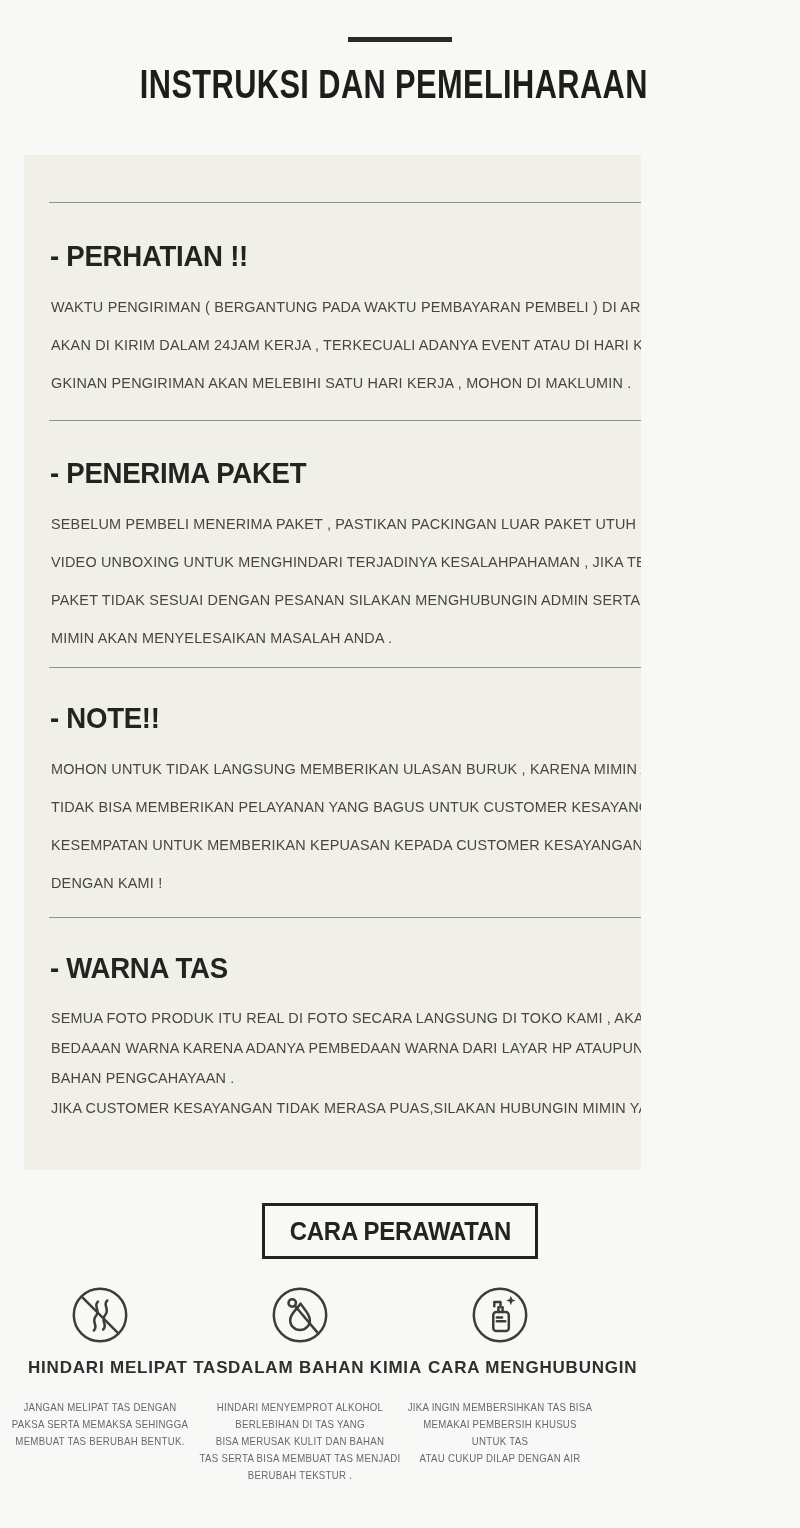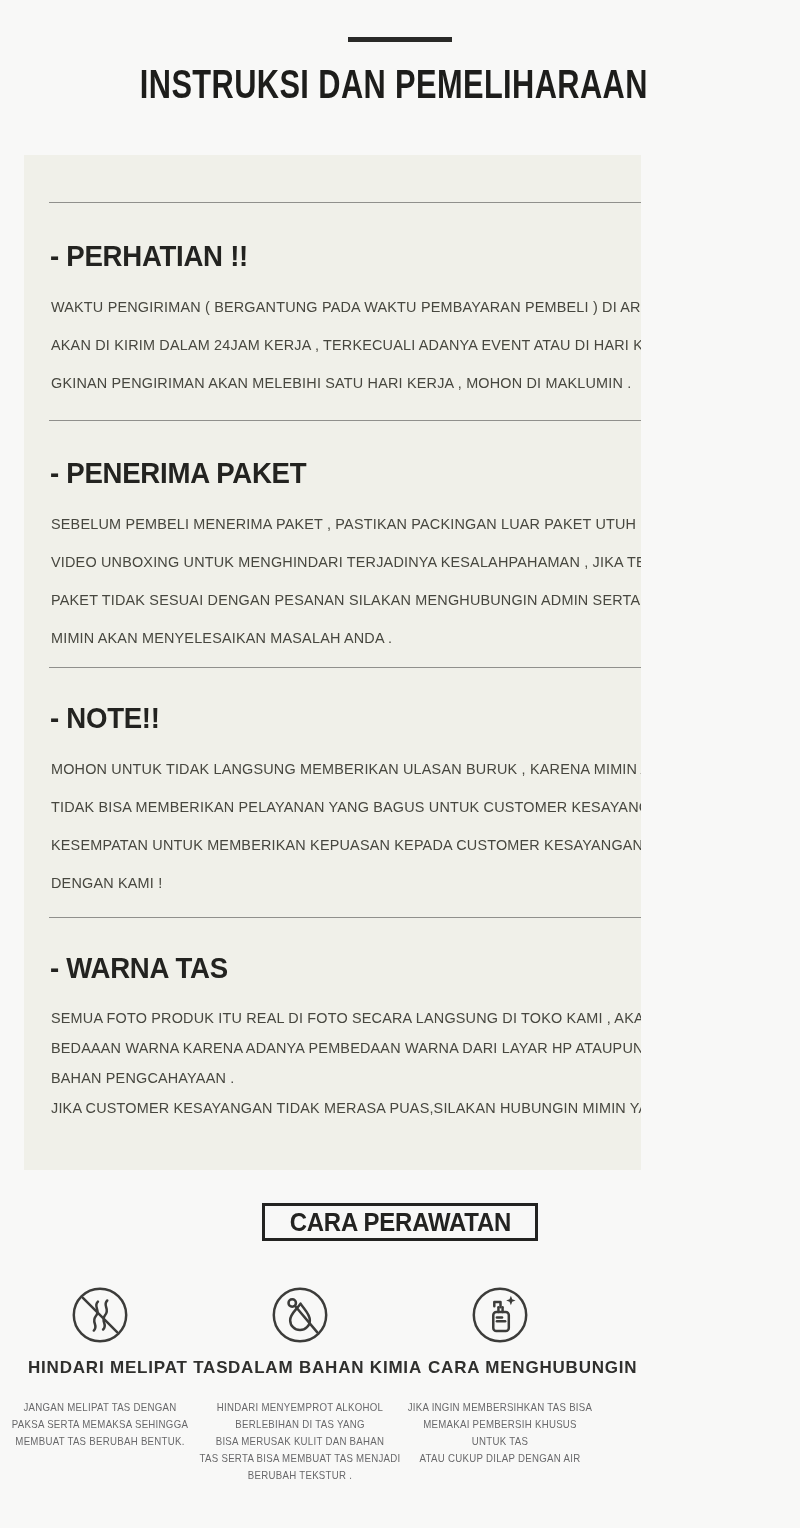--- a/index.html
+++ b/index.html
@@ -36,21 +36,21 @@
   }
   .sec-body{
     position:absolute;left:27px;width:840px;
     font-size:15.5px;color:#47473f;line-height:38px;
     white-space:pre-line;letter-spacing:.2px;
     transform:scaleX(.93);transform-origin:left top;
   }
   .sec-body.tight{line-height:30px;}
   .care-box{
     position:absolute;left:50%;top:1203px;transform:translateX(-50%);
-    width:276px;height:38px;border:3px solid #232321;
+    width:276px;height:56px;border:3px solid #232321;
     display:flex;align-items:center;justify-content:center;
     background:transparent;box-sizing:border-box;
   }
   .care-heading{
     display:inline-block;font-size:26px;font-weight:bold;color:#232321;
     transform:scaleX(.92);white-space:nowrap;letter-spacing:-.2px;
   }
   .care-row{
     position:absolute;left:0;top:1286px;width:800px;
     display:flex;

